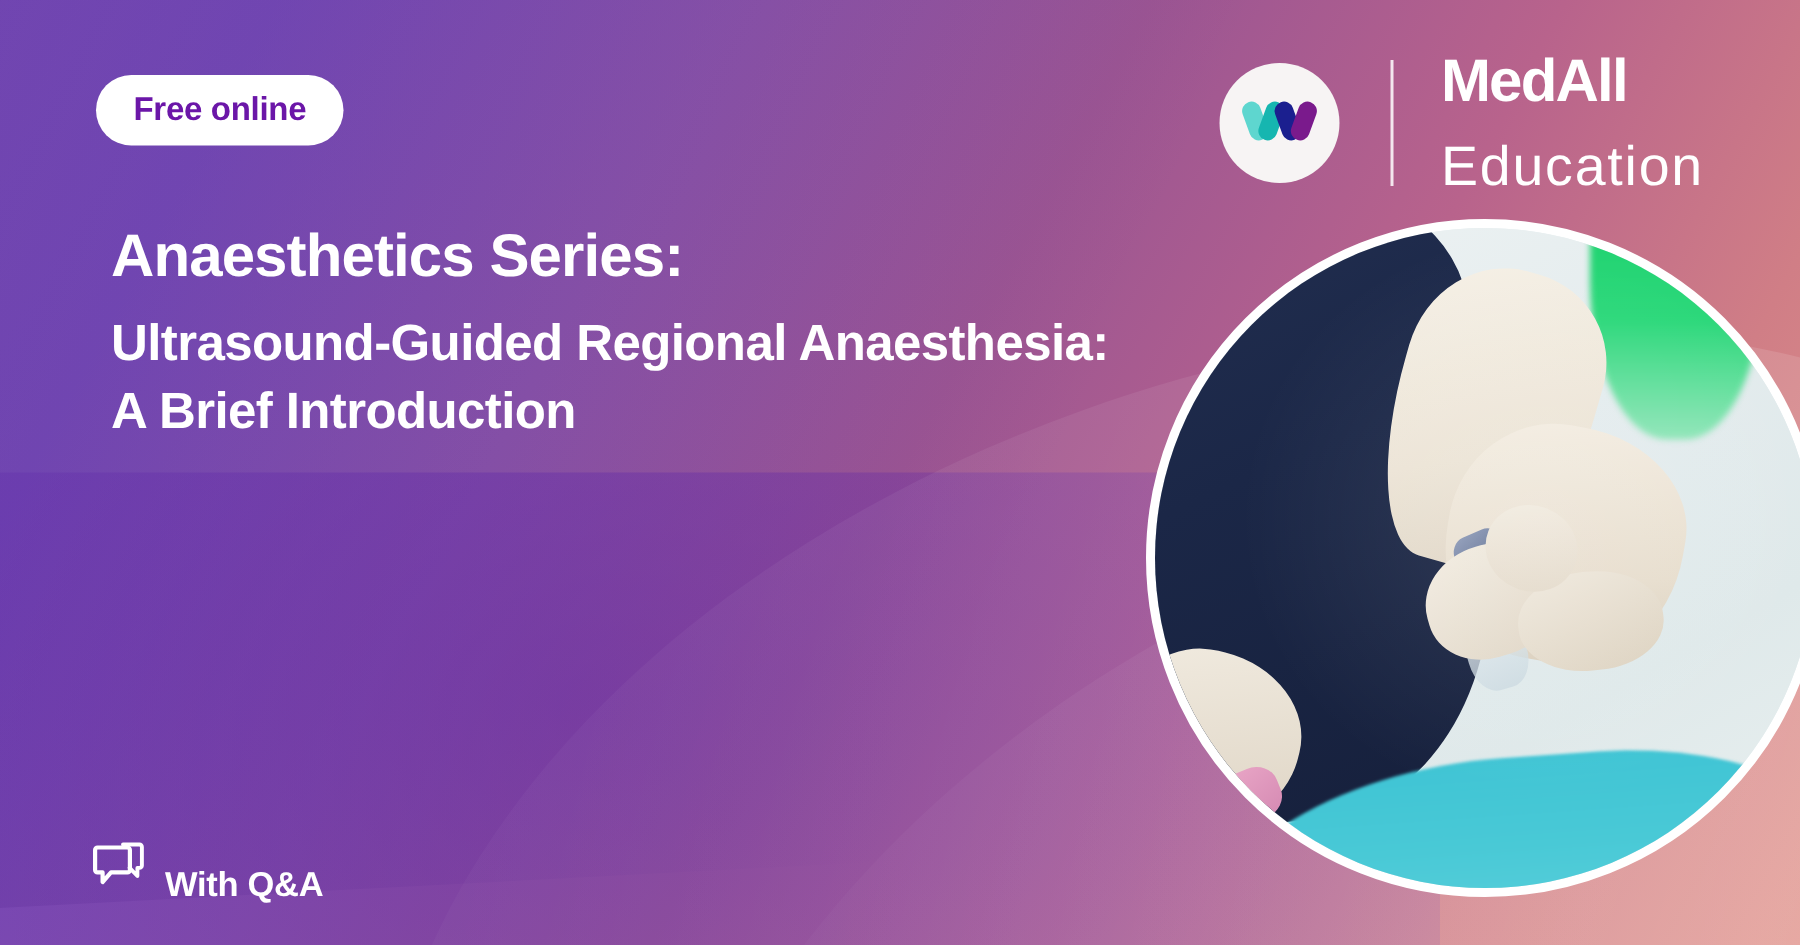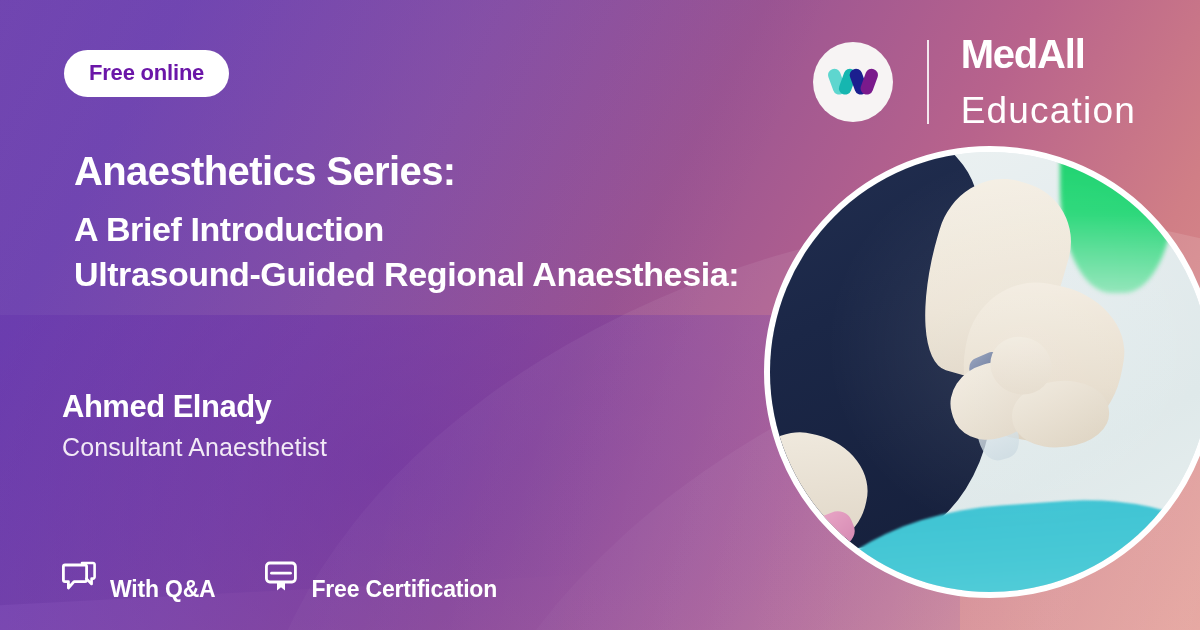--- a/index.html
+++ b/index.html
@@ -284,51 +284,37 @@
     </div>
     <div class="brand-divider"></div>
     <div class="brand-words">
       <span class="brand-name">MedAll</span>
       <span class="brand-sub">Education</span>
     </div>
   </div>
 
   <div class="title-block">
     <div class="title-main">Anaesthetics Series:</div>
+    <div class="title-sub-line">Ultrasound-Guided Regional Anaesthesia:</div>
     <div class="title-sub-line">A Brief Introduction</div>
-    <div class="title-sub-line">Ultrasound-Guided Regional Anaesthesia:</div>
-  </div>
-
-  <div class="speaker">
-    <div class="speaker-name">Ahmed Elnady</div>
-    <div class="speaker-role">Consultant Anaesthetist</div>
-  </div>
+  </div>
+
 
   <div class="features">
 
     <div class="feature">
       <span class="feature-icon">
         <svg width="34" height="30" viewBox="0 0 34 30" aria-hidden="true">
           <path d="M20 2 H31 a1.6 1.6 0 0 1 1.6 1.6 V16 a1.6 1.6 0 0 1 -1.6 1.6 H29.6 V23 L24.4 17.6" fill="none" stroke="#ffffff" stroke-width="2.6" stroke-linejoin="round" stroke-linecap="round"></path>
           <path d="M3 4 H23 a1.6 1.6 0 0 1 1.6 1.6 V19 a1.6 1.6 0 0 1 -1.6 1.6 H12 L6.4 27 V20.6 H3 A1.6 1.6 0 0 1 1.4 19 V5.6 A1.6 1.6 0 0 1 3 4 Z" fill="none" stroke="#ffffff" stroke-width="2.8" stroke-linejoin="round" stroke-linecap="round"></path>
         </svg>
       </span>
       <span class="feature-label">With Q&amp;A</span>
     </div>
 
-    <div class="feature">
-      <span class="feature-icon">
-        <svg width="34" height="32" viewBox="0 0 34 32" aria-hidden="true">
-          <rect x="2.4" y="3" width="29" height="19" rx="3.4" fill="none" stroke="#ffffff" stroke-width="2.8"></rect>
-          <line x1="7.5" y1="13.2" x2="26.5" y2="13.2" stroke="#ffffff" stroke-width="2.8" stroke-linecap="round"></line>
-          <path d="M13 22 H21 V30.5 L17 27.2 L13 30.5 Z" fill="#ffffff"></path>
-        </svg>
-      </span>
-      <span class="feature-label">Free Certification</span>
-    </div>
 
   </div>
 
   <div class="photo-circle">
     <div class="photo-inner">
       <div class="ph ph-bg"></div>
       <div class="ph ph-green"></div>
       <div class="ph ph-scrubs"></div>
       <div class="ph ph-drape"></div>
       <div class="ph ph-hand2"></div>

